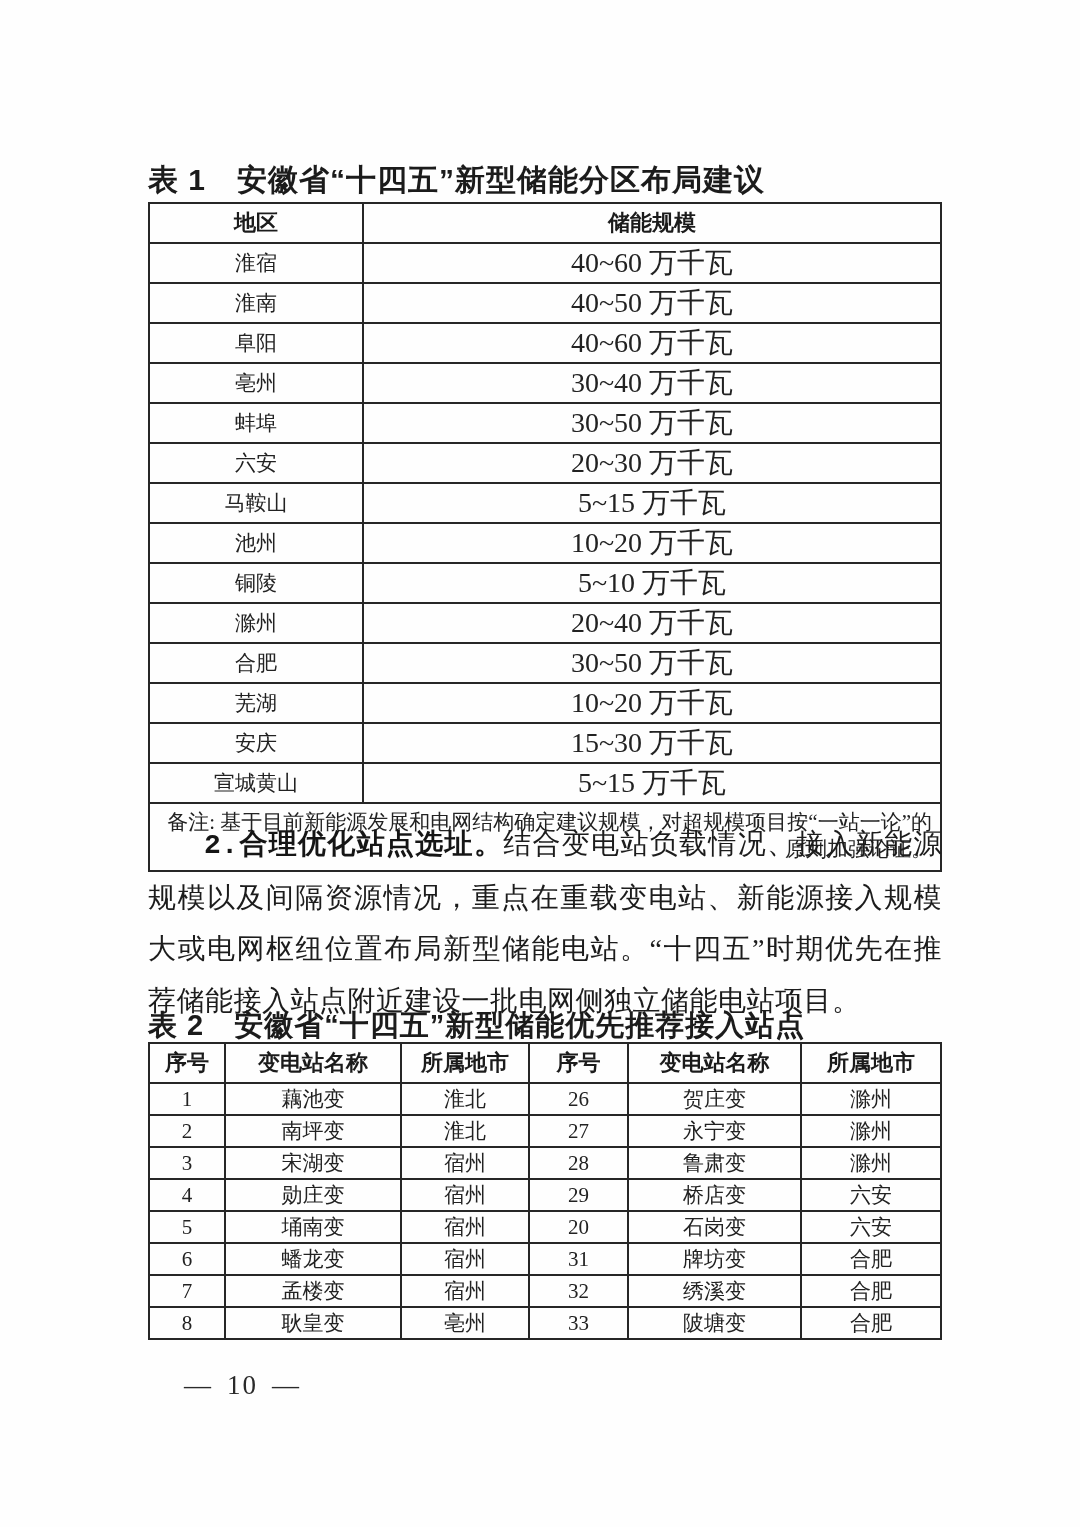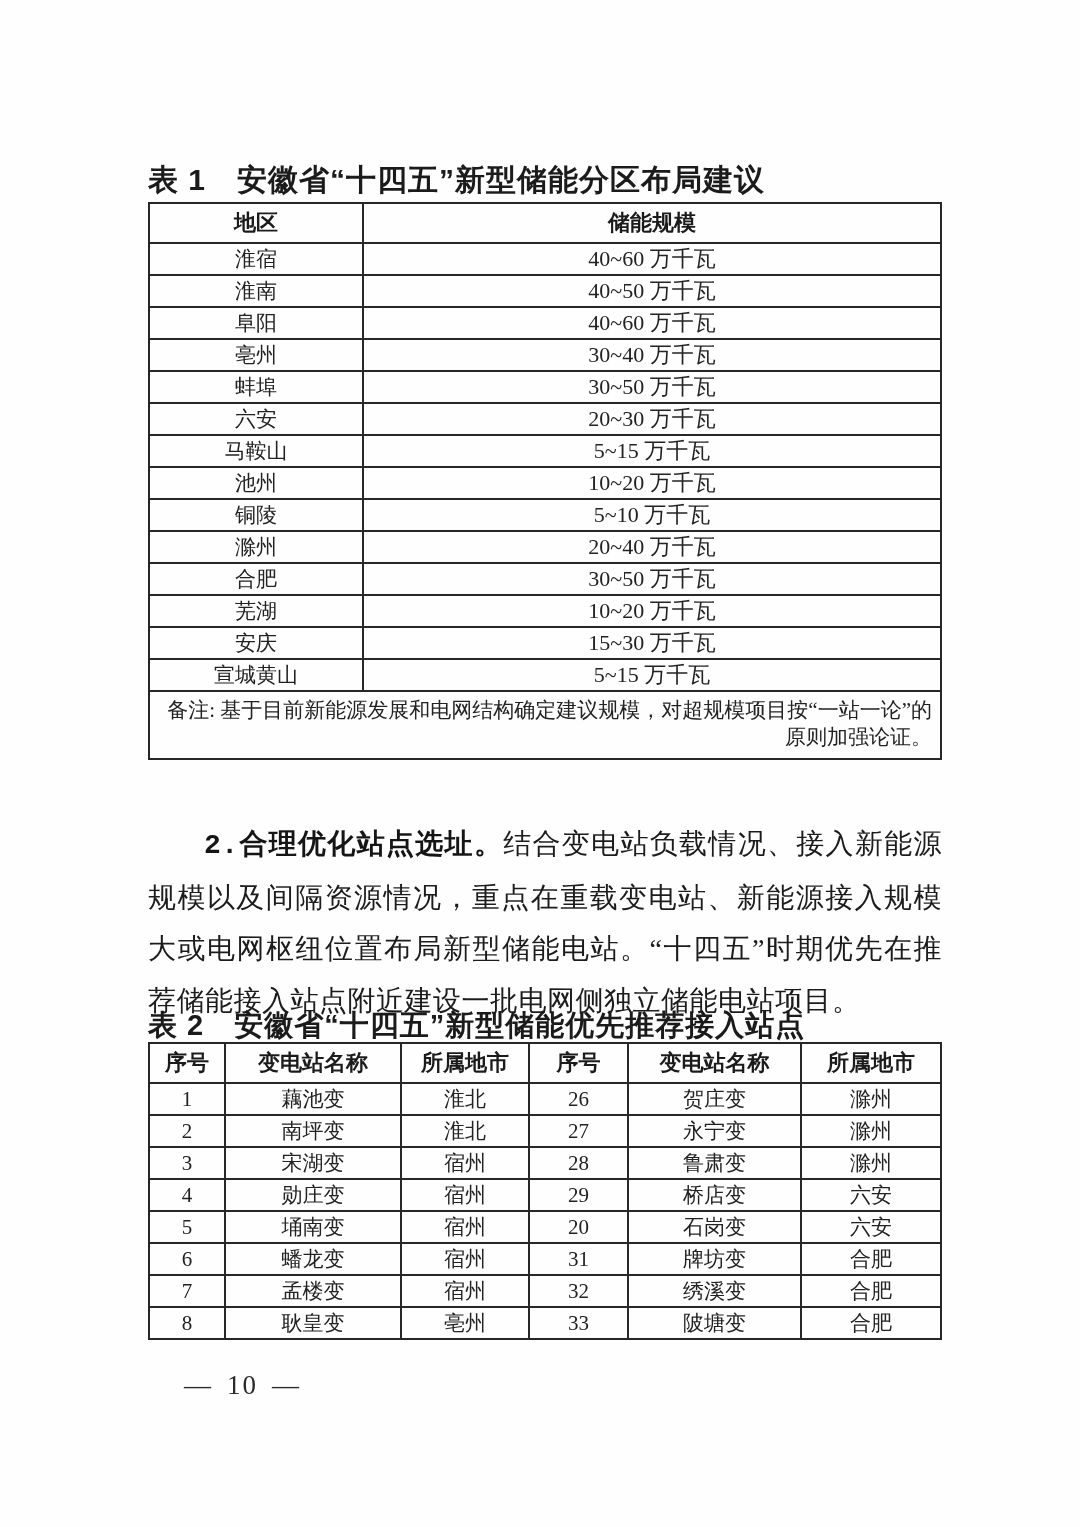--- a/index.html
+++ b/index.html
@@ -50,21 +50,21 @@
     font-weight: bold;
     font-size: 22px;
     height: 38px;
     color: #1b1b1b;
   }
   td {
     font-size: 21px;
     height: 30px;
     color: #222222;
   }
-  #table1 td.scale-cell { font-size: 22px; }
+  #table1 td.scale-cell { font-size: 28px; }
   #table1 td.note-cell {
     text-align: right;
     font-size: 21px;
     line-height: 27px;
     padding: 5px 8px 7px 0;
     height: auto;
   }
   #table2 td { height: 30px; }
 
   .body-paragraph {

